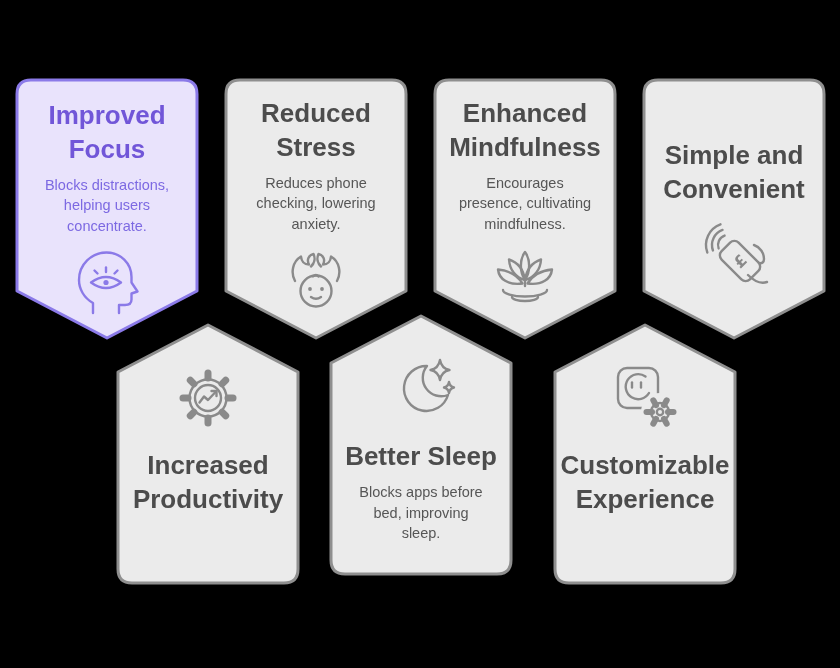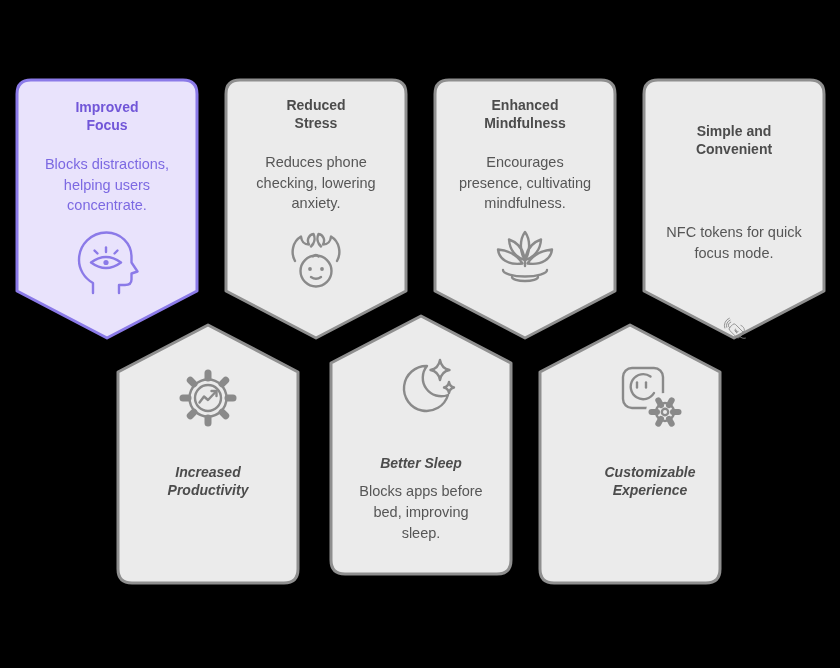--- a/index.html
+++ b/index.html
@@ -14,51 +14,51 @@
   .shape-path{stroke-width:3;stroke-linejoin:round;}
   .card.default .shape-path{fill:#ebebeb;stroke:#8f8f8f;}
   .card.accent  .shape-path{fill:#e9e3fc;stroke:#8b7ae8;}
   .card.default{--ink:#8a8a8a;--title:#4c4c4c;--body:#565656;--bg:#ebebeb;}
   .card.accent {--ink:#8b7ae8;--title:#7156d8;--body:#7c69e2;--bg:#e9e3fc;}
   .content{
     position:absolute;inset:0;display:flex;flex-direction:column;
     align-items:center;text-align:center;
   }
   .title{
-    font-weight:bold;font-size:14px;line-height:1.32;
+    font-weight:bold;font-size:26px;line-height:1.32;
     color:var(--title);white-space:pre-line;
   }
   .body{
     font-size:14.5px;line-height:1.42;color:var(--body);
-    white-space:pre-line;margin-top:19px;
+    white-space:pre-line;margin-top:8px;
   }
   .icon{width:72px;height:72px;margin-top:8px;}
   .icon path,.icon circle,.icon rect{
     fill:none;stroke:var(--ink);stroke-width:2.4;
     stroke-linecap:round;stroke-linejoin:round;
   }
   .icon .fill{fill:var(--ink);stroke:none;}
   .icon .mask{fill:var(--bg);stroke:none;}
   .icon .thick{stroke-width:7;}
   .icon .thick2{stroke-width:6;}
   .icon text{fill:var(--ink);stroke:none;font-weight:bold;font-family:"DejaVu Sans", sans-serif;}
   
   .row-top .content{padding-top:18px;}
   .card.c1 .content{padding-top:20px;}
-  .card.c4 .content{padding-top:44px;gap:44px;}
+  .card.c4 .content{padding-top:60px;}
   .card.c1 .icon{margin-top:7px;}
   .row-bottom .content{padding-top:40px;}
   .row-bottom .icon{margin-top:0;}
-  .row-bottom .title{margin-top:28px;font-style:italic;}
+  .row-bottom .title{margin-top:13px;}
   .row-bottom .body{margin-top:9px;}
   
   .c1{left:15px;top:78px;}  .c2{left:224px;top:78px;}
   .c3{left:433px;top:78px;} .c4{left:642px;top:78px;}
   .c5{left:116px;top:323px;}.c6{left:329px;top:314px;}
-  .c7{left:538px;top:323px;padding-left:40px;}
+  .c7{left:553px;top:323px;}
 </style>
 </head>
 <body>
 
 <div class="stage">
 
   <div class="card accent row-top c1">
     <svg class="shape" viewBox="0 0 184 262">
       <path class="shape-path" d="M16 2 H168 Q182 2 182 16 V213 L92 260 L2 213 V16 Q2 2 16 2 Z"></path>
     </svg>
@@ -124,22 +124,20 @@
     </div>
   </div>
 
   <div class="card default row-top c4">
     <svg class="shape" viewBox="0 0 184 262">
       <path class="shape-path" d="M16 2 H168 Q182 2 182 16 V213 L92 260 L2 213 V16 Q2 2 16 2 Z"></path>
     </svg>
     <div class="content">
       <div class="title">Simple and
 Convenient</div>
-      <div class="body">NFC tokens for quick
-focus mode.</div>
       <svg class="icon" viewBox="0 0 72 72">
         <g transform="rotate(-20 30 30)">
           <path d="M20 30 A10 10 0 0 1 30 20"></path>
           <path d="M14 30 A16 16 0 0 1 30 14"></path>
           <path d="M8 30 A22 22 0 0 1 30 8"></path>
         </g>
         <g transform="rotate(-45 42 46)">
           <rect x="30" y="26" width="24" height="40" rx="6"></rect>
           <text x="42" y="52" text-anchor="middle" font-size="16">£</text>
         </g>

